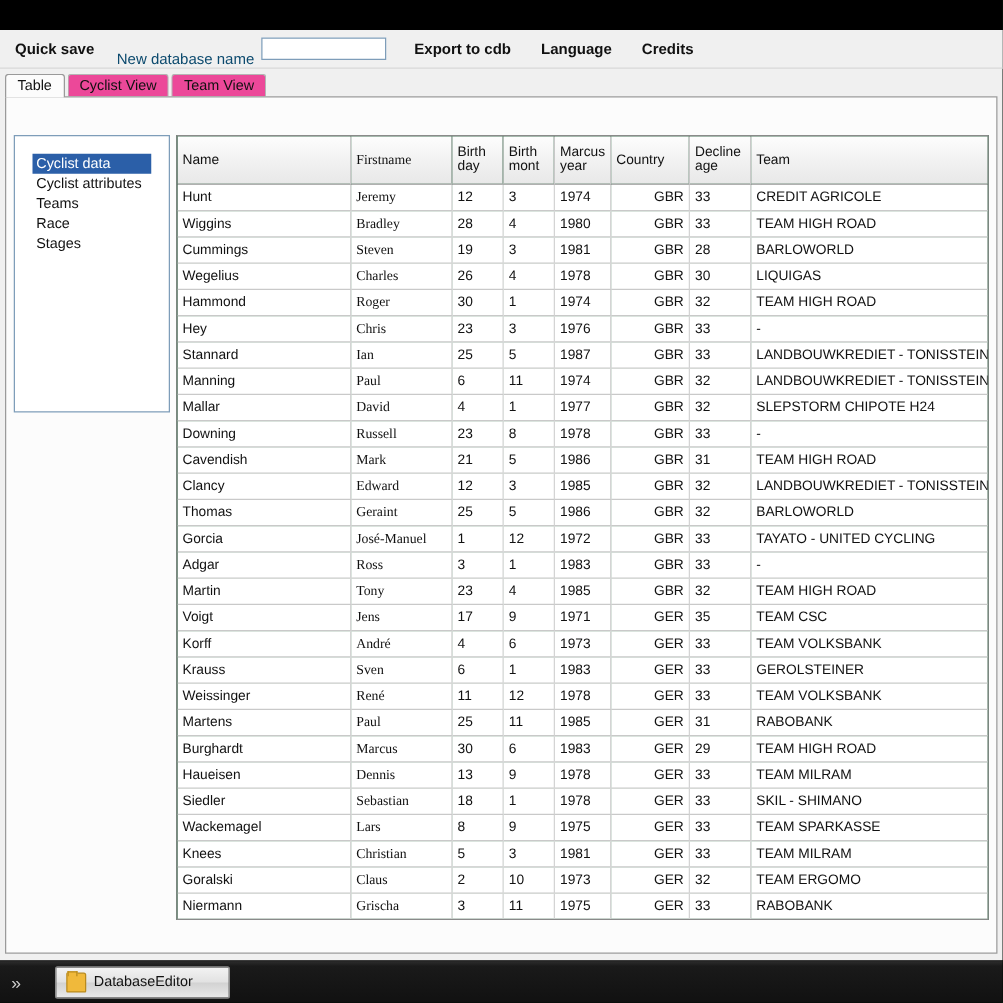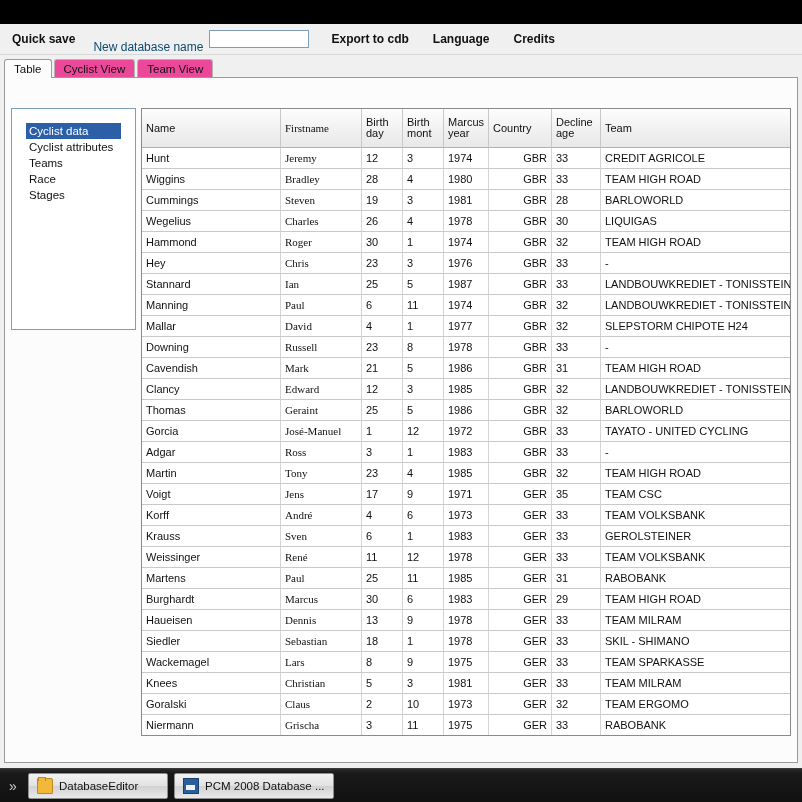--- a/index.html
+++ b/index.html
@@ -238,21 +238,21 @@
   .tb-chevron {
     color: #cfcfcf;
     font-size: 14px;
     width: 18px;
     text-align: center;
     cursor: default;
   }
   .taskbtn {
     height: 26px;
     min-width: 140px;
-    margin-left: 6px;
+    margin-left: 22px;
     background: linear-gradient(to bottom, #f3f3f3 0%, #e2e2e2 48%, #d2d2d2 52%, #e9e9e9 100%);
     border: 1px solid #8e8e8e;
     border-radius: 2px;
     display: flex;
     align-items: center;
     padding: 0 8px;
     font-size: 11.5px;
     color: #111;
     cursor: default;
     box-sizing: border-box;
@@ -633,19 +633,15 @@
 
     </div>
   </div>
 
   <div class="taskbar">
     <div class="tb-chevron">»</div>
     <div class="taskbtn">
       <span class="tb-icon icon-folder"></span>
       <span>DatabaseEditor</span>
     </div>
-    <div class="taskbtn">
-      <span class="tb-icon icon-app"></span>
-      <span>PCM 2008 Database ...</span>
-    </div>
   </div>
 
 </div>
 
 </body></html>

